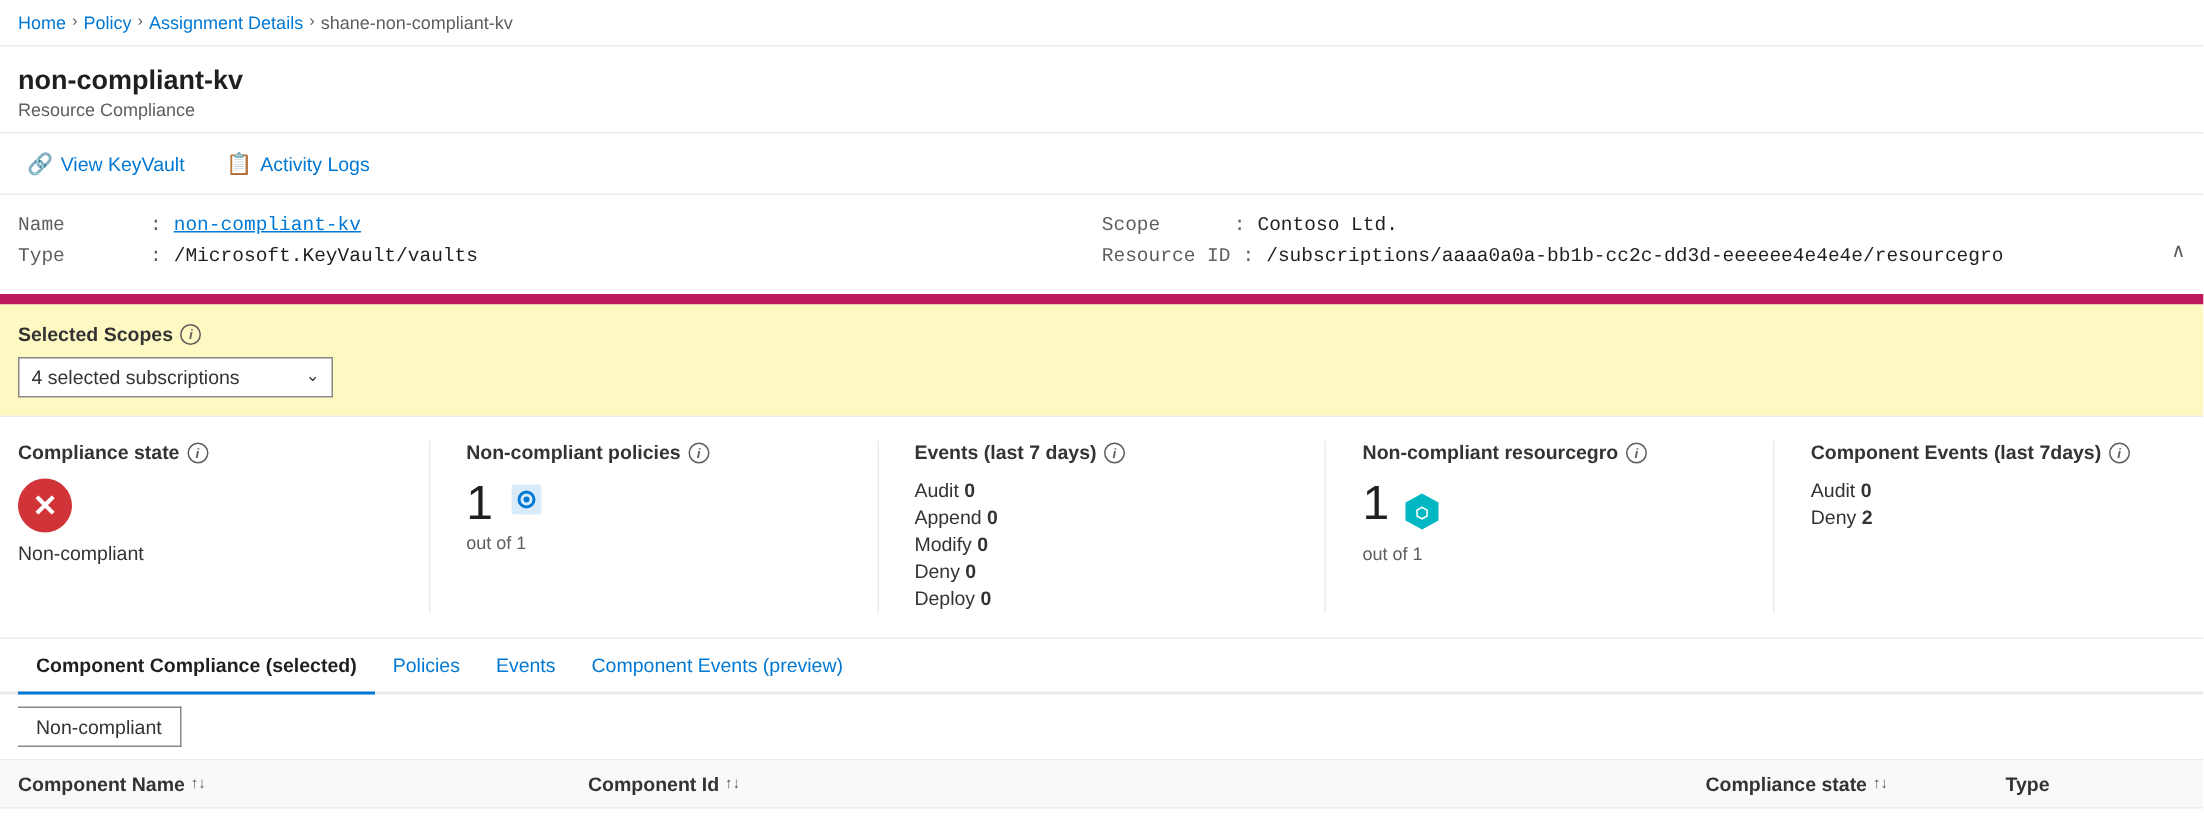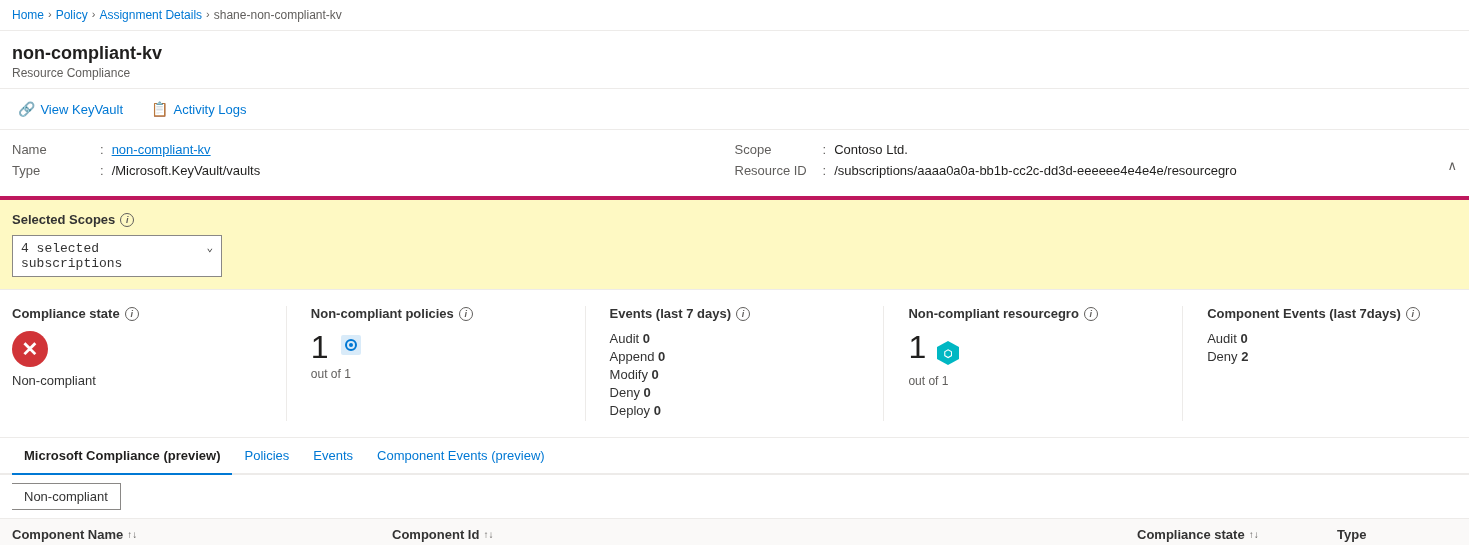--- a/index.html
+++ b/index.html
@@ -10,30 +10,30 @@
     .breadcrumb a { color: #0078d4; text-decoration: none; }
     .breadcrumb-separator { color: #605e5c; font-size: 11px; }
 
     .page-header { padding: 12px 12px 8px 12px; border-bottom: 1px solid #edebe9; }
     .page-title { font-size: 18px; font-weight: 600; color: #201f1e; }
     .page-subtitle { font-size: 12px; color: #605e5c; margin-top: 2px; }
 
     .toolbar { display: flex; align-items: center; gap: 16px; padding: 8px 12px; border-bottom: 1px solid #edebe9; }
     .toolbar-btn { display: flex; align-items: center; gap: 5px; color: #0078d4; cursor: pointer; font-size: 13px; background: none; border: none; padding: 4px 6px; }
 
-    .info-section { display: grid; grid-template-columns: 1fr 1fr; padding: 12px; border-bottom: 4px solid #be185d; }
+    .info-section { display: grid; grid-template-columns: 1fr 1fr; padding: 12px; border-bottom: 7px solid #be185d; font-family: Liberation Mono, monospace; }
     .info-row { display: flex; gap: 8px; margin-bottom: 6px; font-size: 13px; }
     .info-label { color: #605e5c; min-width: 80px; }
     .info-value { color: #0078d4; text-decoration: underline; cursor: pointer; }
     .info-value-plain { color: #201f1e; }
 
     .scopes-section { background: #fef9c3; padding: 12px; border-bottom: 1px solid #edebe9; position: relative; }
     .scopes-label { display: flex; align-items: center; gap: 5px; font-size: 13px; font-weight: 600; margin-bottom: 8px; }
     .info-icon { display: inline-flex; align-items: center; justify-content: center; width: 14px; height: 14px; border-radius: 50%; border: 1px solid #605e5c; color: #605e5c; font-size: 9px; font-style: italic; cursor: pointer; }
-    .dropdown-select { display: flex; align-items: flex-start; justify-content: space-between; width: 210px; padding: 5px 8px; border: 1px solid #8a8886; background: #fff; cursor: pointer; font-size: 13px; font-family: Liberation Mono, monospace; }
+    .dropdown-select { display: flex; align-items: flex-start; justify-content: space-between; width: 210px; padding: 5px 8px; border: 1px solid #8a8886; background: #fff; cursor: pointer; font-size: 13px; }
 
     .stats-section { display: flex; gap: 0; padding: 16px 12px; border-bottom: 1px solid #edebe9; }
     .stat-block { flex: 1; padding-right: 24px; }
     .stat-title { font-size: 13px; font-weight: 600; margin-bottom: 10px; display: flex; align-items: center; gap: 5px; }
     .stat-number { font-size: 32px; font-weight: 300; color: #201f1e; line-height: 1; }
     .stat-sub { font-size: 12px; color: #605e5c; margin-top: 4px; }
     .compliance-icon { width: 36px; height: 36px; border-radius: 50%; background: #d13438; display: flex; align-items: center; justify-content: center; color: #fff; font-size: 20px; font-weight: 700; margin-bottom: 6px; }
     .stat-with-icon { display: flex; align-items: flex-start; gap: 8px; }
     .policy-icon { width: 28px; height: 28px; display: flex; align-items: center; justify-content: center; }
     .events-list { font-size: 13px; }
@@ -202,21 +202,21 @@
       <span class="info-icon">i</span>
     </div>
     <div class="events-list">
       <div><span>Audit</span> <strong>0</strong></div>
       <div><span>Deny</span> <strong>2</strong></div>
     </div>
   </div>
 </div>
 
 <div class="tabs-section">
-  <div class="tab active">Microsoft Compliance (preview)</div>
+  <div class="tab active">Component Compliance (selected)</div>
   <div class="tab">Policies</div>
   <div class="tab">Events</div>
   <div class="tab">Component Events (preview)</div>
 </div>
 
 <div class="filter-section">
   <div class="filter-dropdown">Non-compliant</div>
 </div>
 
 <div class="table-header">

